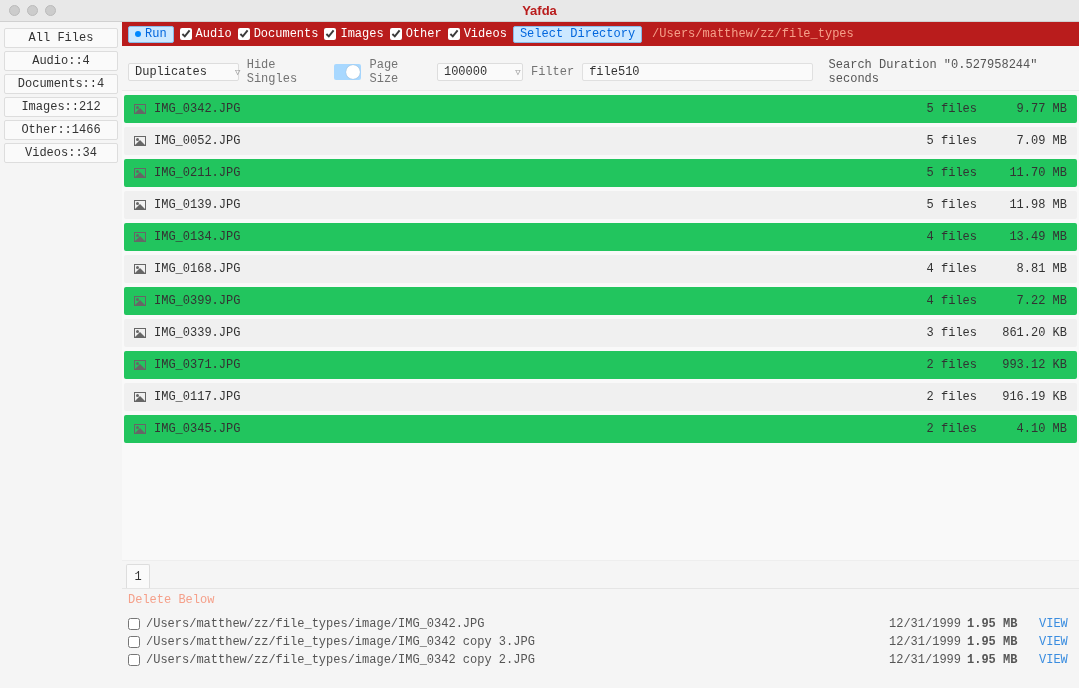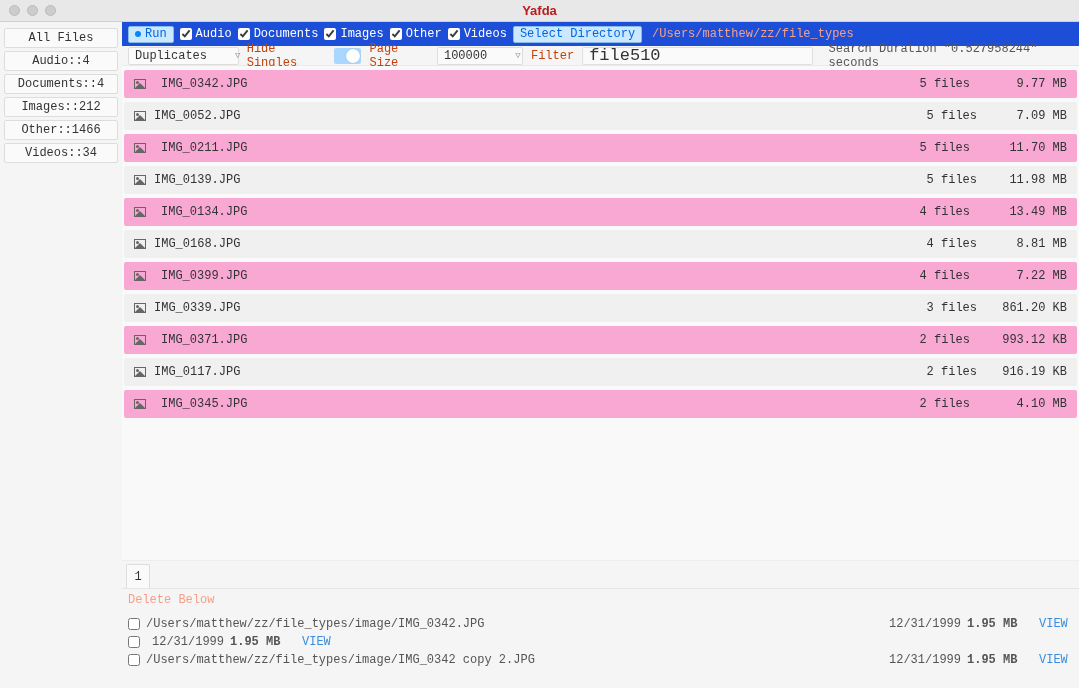--- a/index.html
+++ b/index.html
@@ -14,60 +14,60 @@
   .app { flex: 1; display: flex; min-height: 0; }
   .sidebar { width: 122px; background: #f5f5f5; padding: 6px 4px 0 4px; display: flex; flex-direction: column; gap: 3px; }
   .sidebar-btn {
     height: 20px; background: #fafafa; border: 1px solid #ddd; border-radius: 2px;
     font-family: inherit; font-size: 12px; color: #333; cursor: pointer;
     display: flex; align-items: center; justify-content: center; padding: 0 4px;
   }
 
   .main { flex: 1; display: flex; flex-direction: column; min-width: 0; }
 
-  .toolbar { background: #1d4ed8; height: 24px; display: flex; align-items: center; padding: 0 6px; gap: 6px; color: #fff; font-size: 12px; }
+  .toolbar { background: #b91c1c; height: 24px; display: flex; align-items: center; padding: 0 6px; gap: 6px; color: #fff; font-size: 12px; }
   .toolbar .cb { display: flex; align-items: center; }
   .toolbar .cb input[type=checkbox] { width: 12px; height: 12px; accent-color: #fff; margin-right: 4px; }
   .run-btn {
     background: #cce8ff; color: #0066dd; border: 1px solid #88bbe8; border-radius: 2px;
     height: 17px; padding: 0 6px; font-family: inherit; font-size: 12px; cursor: pointer;
     display: flex; align-items: center; gap: 4px;
   }
   .run-dot { width: 6px; height: 6px; border-radius: 50%; background: #0088ff; }
   .seldir-btn {
     background: #cce8ff; color: #0066dd; border: 1px solid #88bbe8; border-radius: 2px;
     height: 17px; padding: 0 6px; font-family: inherit; font-size: 12px; cursor: pointer;
   }
   .dirpath { color: #f5a08a; font-size: 12px; margin-left: 4px; }
 
-  .controls { height: 20px; display: flex; align-items: center; padding: 0 6px; gap: 8px; background: #f5f5f5; border-bottom: 1px solid #eaeaea; }
+  .controls { height: 37px; display: flex; align-items: center; padding: 0 6px; gap: 8px; background: #f5f5f5; border-bottom: 1px solid #eaeaea; margin-top: 8px; }
   .dropdown {
     height: 18px; border: 1px solid #ddd; border-radius: 2px; background: #fafafa;
     padding: 0 6px; display: flex; align-items: center; gap: 28px; font-size: 12px; cursor: pointer;
     position: relative; min-width: 86px;
   }
   .dropdown .dd-label { flex: 1; }
   .chev { font-size: 9px; color: #999; }
-  .ctrl-label { color: #c2410c; font-size: 12px; }
+  .ctrl-label { color: #737373; font-size: 12px; }
   .toggle {
     width: 30px; height: 16px; background: #a8d8ff; border-radius: 2px; position: relative; cursor: pointer;
   }
   .toggle .knob { position: absolute; right: 1px; top: 1px; width: 14px; height: 14px; background: #fff; border-radius: 50%; box-shadow: 0 0 1px rgba(0,0,0,0.3); }
   .filter-input {
     height: 18px; width: 250px; border: 1px solid #e0e0e0; background: #fafafa; border-radius: 2px;
-    padding: 0 6px; font-family: inherit; font-size: 17px; color: #333;
+    padding: 0 6px; font-family: inherit; font-size: 12px; color: #333;
   }
   .search-stats { margin-left: 8px; color: #555; font-size: 12px; }
 
   .list-area { flex: 1; overflow: auto; background: #f9f9f9; padding: 4px 2px 0 2px; }
   .list-row {
     height: 28px; margin: 0 0 4px 0; background: #f0f0f0; border-radius: 2px;
     display: flex; align-items: center; padding: 0 10px; font-size: 12px;
   }
-  .list-row.alt { background: #f9a8d4; gap: 7px; }
+  .list-row.alt { background: #22c55e; }
   .row-icon { width: 12px; height: 10px; border: 1px solid #666; margin-right: 8px; position: relative; }
   .row-icon::after { content: ""; position: absolute; left: 1px; top: 1px; width: 3px; height: 3px; border-radius: 50%; background: #666; }
   .row-icon::before { content: ""; position: absolute; left: 0; bottom: 0; border-left: 5px solid transparent; border-right: 5px solid transparent; border-bottom: 5px solid #666; }
   .row-name { flex: 1; color: #333; }
   .row-count { width: 80px; text-align: right; color: #333; }
   .row-size { width: 90px; text-align: right; color: #333; }
 
   .pager-area { height: 28px; display: flex; align-items: flex-end; padding: 0 4px; background: #f5f5f5; border-top: 1px solid #eee; }
   .page-tab { width: 24px; height: 24px; background: #fafafa; border: 1px solid #ddd; border-bottom: none; border-radius: 2px 2px 0 0; display:flex; align-items:center; justify-content:center; font-size:12px; cursor:pointer; }
 
@@ -233,20 +233,21 @@
       <div id="detail-rows">
           <div class="detail-row">
             <input type="checkbox" class="detail-cb" style="">
             <span class="detail-path">/Users/matthew/zz/file_types/image/IMG_0342.JPG</span>
             <span class="detail-date">12/31/1999</span>
             <span class="detail-size">1.95 MB</span>
             <span class="detail-view">VIEW</span>
           </div>
           <div class="detail-row">
             <input type="checkbox" class="detail-cb" style="">
+            <span class="detail-path">/Users/matthew/zz/file_types/image/IMG_0342 copy 3.JPG</span>
             <span class="detail-date">12/31/1999</span>
             <span class="detail-size">1.95 MB</span>
             <span class="detail-view">VIEW</span>
           </div>
           <div class="detail-row">
             <input type="checkbox" class="detail-cb" style="">
             <span class="detail-path">/Users/matthew/zz/file_types/image/IMG_0342 copy 2.JPG</span>
             <span class="detail-date">12/31/1999</span>
             <span class="detail-size">1.95 MB</span>
             <span class="detail-view">VIEW</span>

